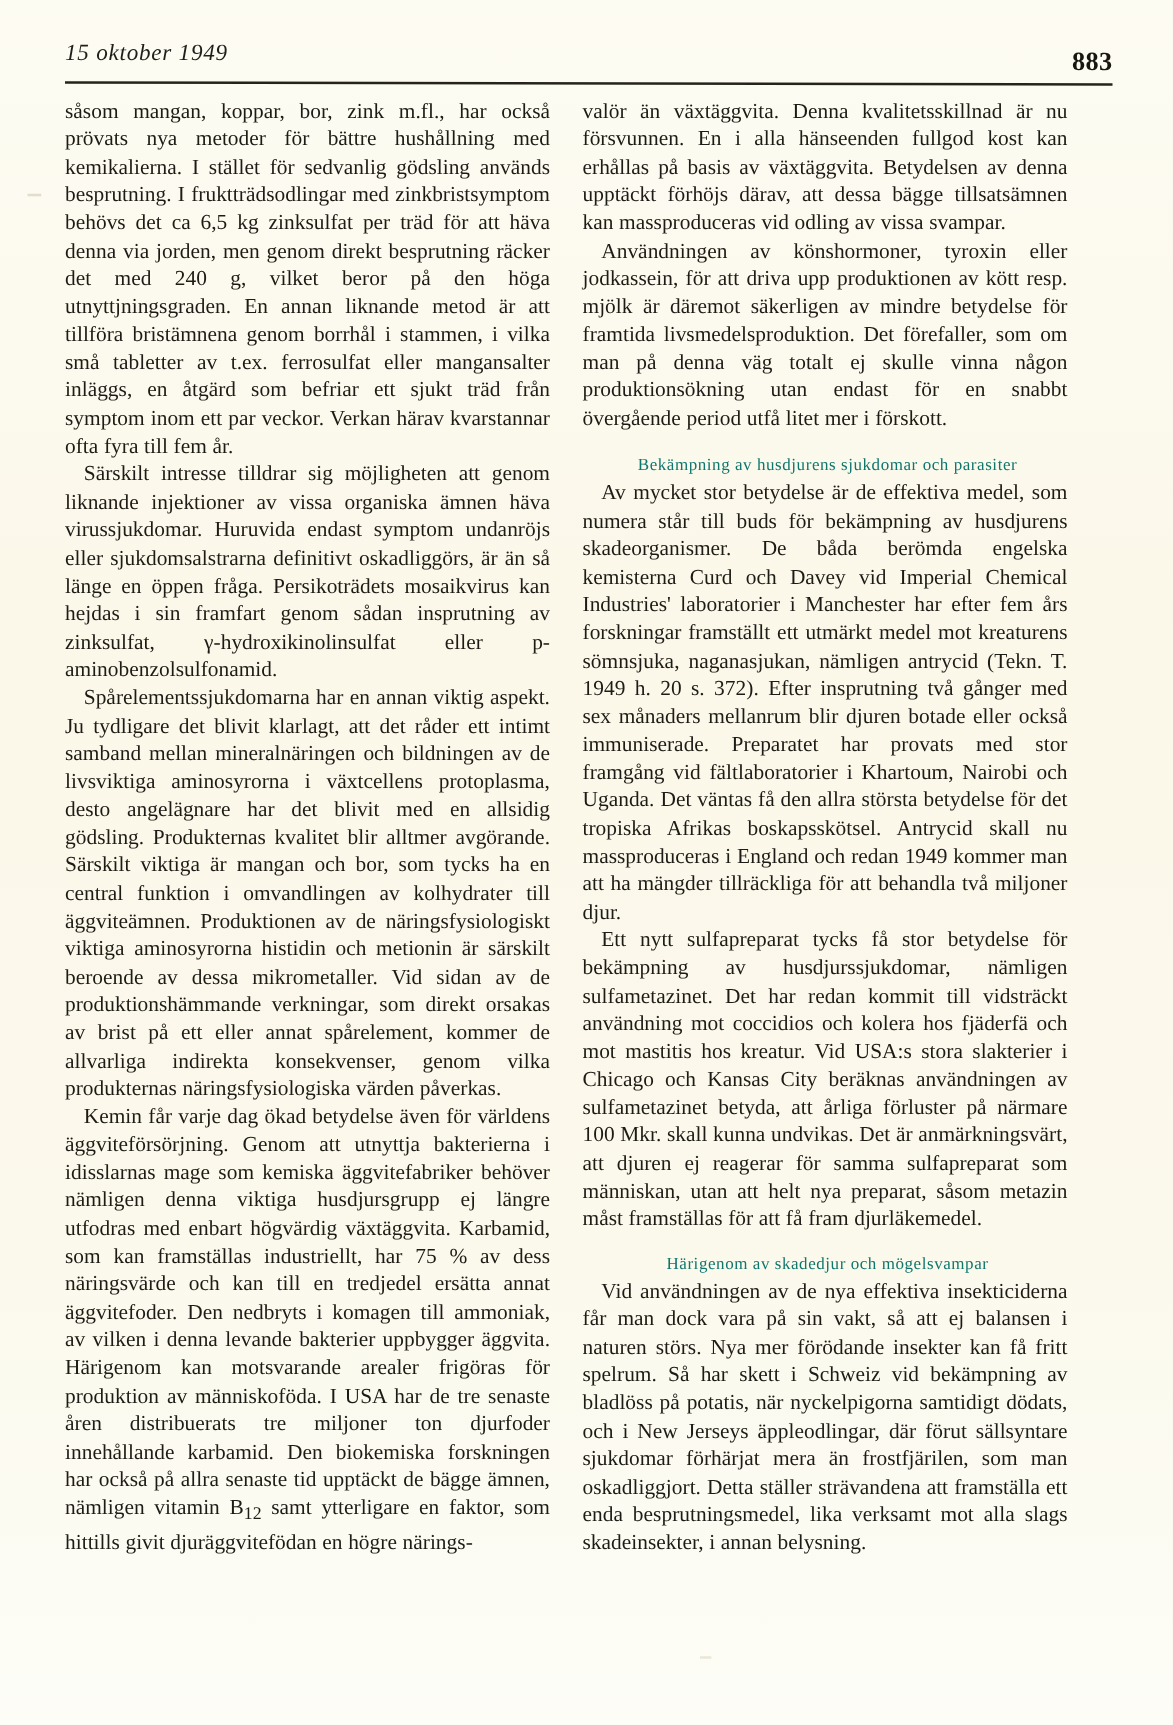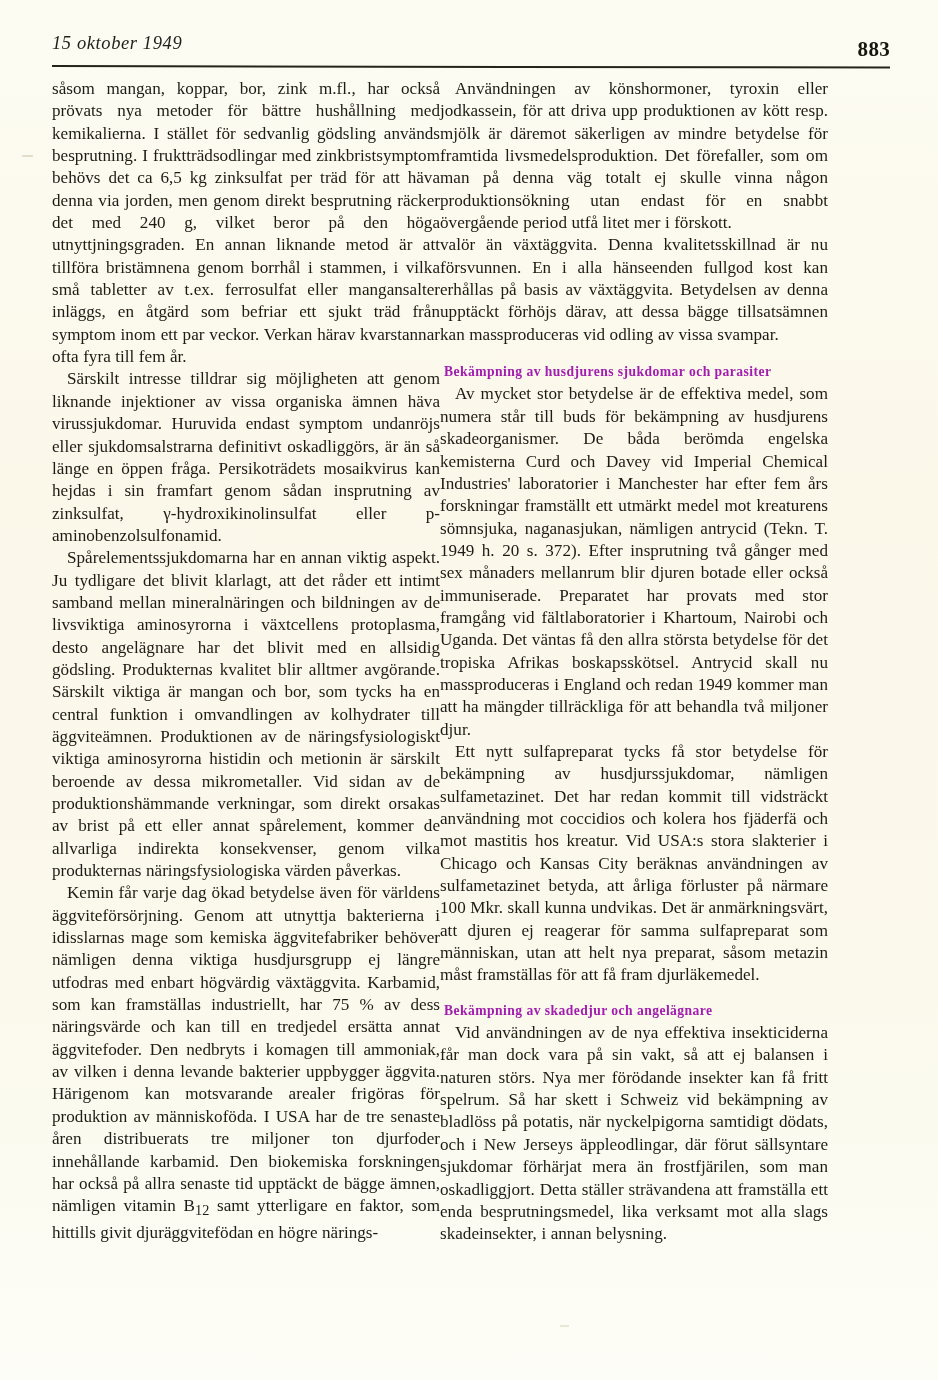--- a/index.html
+++ b/index.html
@@ -73,20 +73,21 @@
     transform-origin: left center;
   }
 
   
   .columns {
     position: absolute;
     top: 78px;
     left: 52px;
     width: 840px;
     display: flex;
+    gap: 26px;
   }
   .col {
     width: 388px;
     flex: 0 0 388px;
   }
 
   p.body {
     margin: 0;
     font-size: 17.1px;
     line-height: 22.35px;
@@ -101,25 +102,25 @@
     text-indent: 15px;
   }
   p.body.noindent {
     text-indent: 0;
   }
 
   
   h2.subhead {
     margin: 0;
     font-size: 13.4px;
-    font-weight: bold;
+    font-weight: normal;
     line-height: 22.35px;
     letter-spacing: 0.1px;
-    text-align: left;
-    color: #a21caf;
+    text-align: center;
+    color: #0f766e;
     padding-top: 15px;
   }
   h2.subhead.spaced {
     letter-spacing: 0.45px;
     font-size: 13.6px;
     text-indent: 4px;
   }
   h2.subhead.tight-top {
     padding-top: 13px;
   }
@@ -172,30 +173,30 @@
 
       <p class="body indent">Spårelementssjukdomarna har en annan viktig aspekt. Ju tydligare det blivit klarlagt, att det råder ett intimt samband mellan mineralnäringen och bildningen av de livsviktiga aminosyrorna i växtcellens protoplasma, desto angelägnare har det blivit med en allsidig gödsling. Produkternas kvalitet blir alltmer avgörande. Särskilt viktiga är mangan och bor, som tycks ha en central funktion i omvandlingen av kolhydrater till äggviteämnen. Produktionen av de näringsfysiologiskt viktiga aminosyrorna histidin och metionin är särskilt beroende av dessa mikrometaller. Vid sidan av de produktionshämmande verkningar, som direkt orsakas av brist på ett eller annat spårelement, kommer de allvarliga indirekta konsekvenser, genom vilka produkternas näringsfysiologiska värden påverkas.</p>
 
 
       <p class="body indent"><span>Kemin får varje dag ökad betydelse även för världens äggviteförsörjning. Genom att utnyttja bakterierna i idisslarnas mage som kemiska äggvitefabriker behöver nämligen denna viktiga husdjursgrupp ej längre utfodras med enbart högvärdig växtäggvita. Karbamid, som kan framställas industriellt, har 75 % av dess näringsvärde och kan till en tredjedel ersätta annat äggvitefoder. Den nedbryts i komagen till ammoniak, av vilken i denna levande bakterier uppbygger äggvita. Härigenom kan motsvarande arealer frigöras för produktion av människoföda. I USA har de tre senaste åren distribuerats tre miljoner ton djurfoder innehållande karbamid. Den biokemiska forskningen har också på allra senaste tid upptäckt de bägge ämnen, nämligen vitamin B</span><sub>12</sub><span> samt ytterligare en faktor, som hittills givit djuräggvitefödan en högre närings-</span></p>
 
     </div>
 
     <div class="col">
 
+      <p class="body noindent">valör än växtäggvita. Denna kvalitetsskillnad är nu försvunnen. En i alla hänseenden fullgod kost kan erhållas på basis av växtäggvita. Betydelsen av denna upptäckt förhöjs därav, att dessa bägge tillsatsämnen kan massproduceras vid odling av vissa svampar.</p>
+
       <p class="body indent">Användningen av könshormoner, tyroxin eller jodkassein, för att driva upp produktionen av kött resp. mjölk är däremot säkerligen av mindre betydelse för framtida livsmedelsproduktion. Det förefaller, som om man på denna väg totalt ej skulle vinna någon produktionsökning utan endast för en snabbt övergående period utfå litet mer i förskott.</p>
 
-      <p class="body noindent">valör än växtäggvita. Denna kvalitetsskillnad är nu försvunnen. En i alla hänseenden fullgod kost kan erhållas på basis av växtäggvita. Betydelsen av denna upptäckt förhöjs därav, att dessa bägge tillsatsämnen kan massproduceras vid odling av vissa svampar.</p>
-
       <h2 class="subhead spaced">Bekämpning av husdjurens sjukdomar och parasiter</h2>
 
       <p class="body indent">Av mycket stor betydelse är de effektiva medel, som numera står till buds för bekämpning av husdjurens skadeorganismer. De båda berömda engelska kemisterna Curd och Davey vid Imperial Chemical Industries' laboratorier i Manchester har efter fem års forskningar framställt ett utmärkt medel mot kreaturens sömnsjuka, naganasjukan, nämligen antrycid (Tekn. T. 1949 h. 20 s. 372). Efter insprutning två gånger med sex månaders mellanrum blir djuren botade eller också immuniserade. Preparatet har provats med stor framgång vid fältlaboratorier i Khartoum, Nairobi och Uganda. Det väntas få den allra största betydelse för det tropiska Afrikas boskapsskötsel. Antrycid skall nu massproduceras i England och redan 1949 kommer man att ha mängder tillräckliga för att behandla två miljoner djur.</p>
 
       <p class="body indent">Ett nytt sulfapreparat tycks få stor betydelse för bekämpning av husdjurssjukdomar, nämligen sulfametazinet. Det har redan kommit till vidsträckt användning mot coccidios och kolera hos fjäderfä och mot mastitis hos kreatur. Vid USA:s stora slakterier i Chicago och Kansas City beräknas användningen av sulfametazinet betyda, att årliga förluster på närmare 100 Mkr. skall kunna undvikas. Det är anmärkningsvärt, att djuren ej reagerar för samma sulfapreparat som människan, utan att helt nya preparat, såsom metazin måst framställas för att få fram djurläkemedel.</p>
 
-      <h2 class="subhead spaced tight-top">Bekämpning av skadedjur och angelägnare</h2>
+      <h2 class="subhead spaced tight-top">Härigenom av skadedjur och mögelsvampar</h2>
 
       <p class="body indent">Vid användningen av de nya effektiva insekticiderna får man dock vara på sin vakt, så att ej balansen i naturen störs. Nya mer förödande insekter kan få fritt spelrum. Så har skett i Schweiz vid bekämpning av bladlöss på potatis, när nyckelpigorna samtidigt dödats, och i New Jerseys äppleodlingar, där förut sällsyntare sjukdomar förhärjat mera än frostfjärilen, som man oskadliggjort. Detta ställer strävandena att framställa ett enda besprutningsmedel, lika verksamt mot alla slags skadeinsekter, i annan belysning.</p>
 
     </div>
 
   </div>
 </div>
 
 </body></html>

